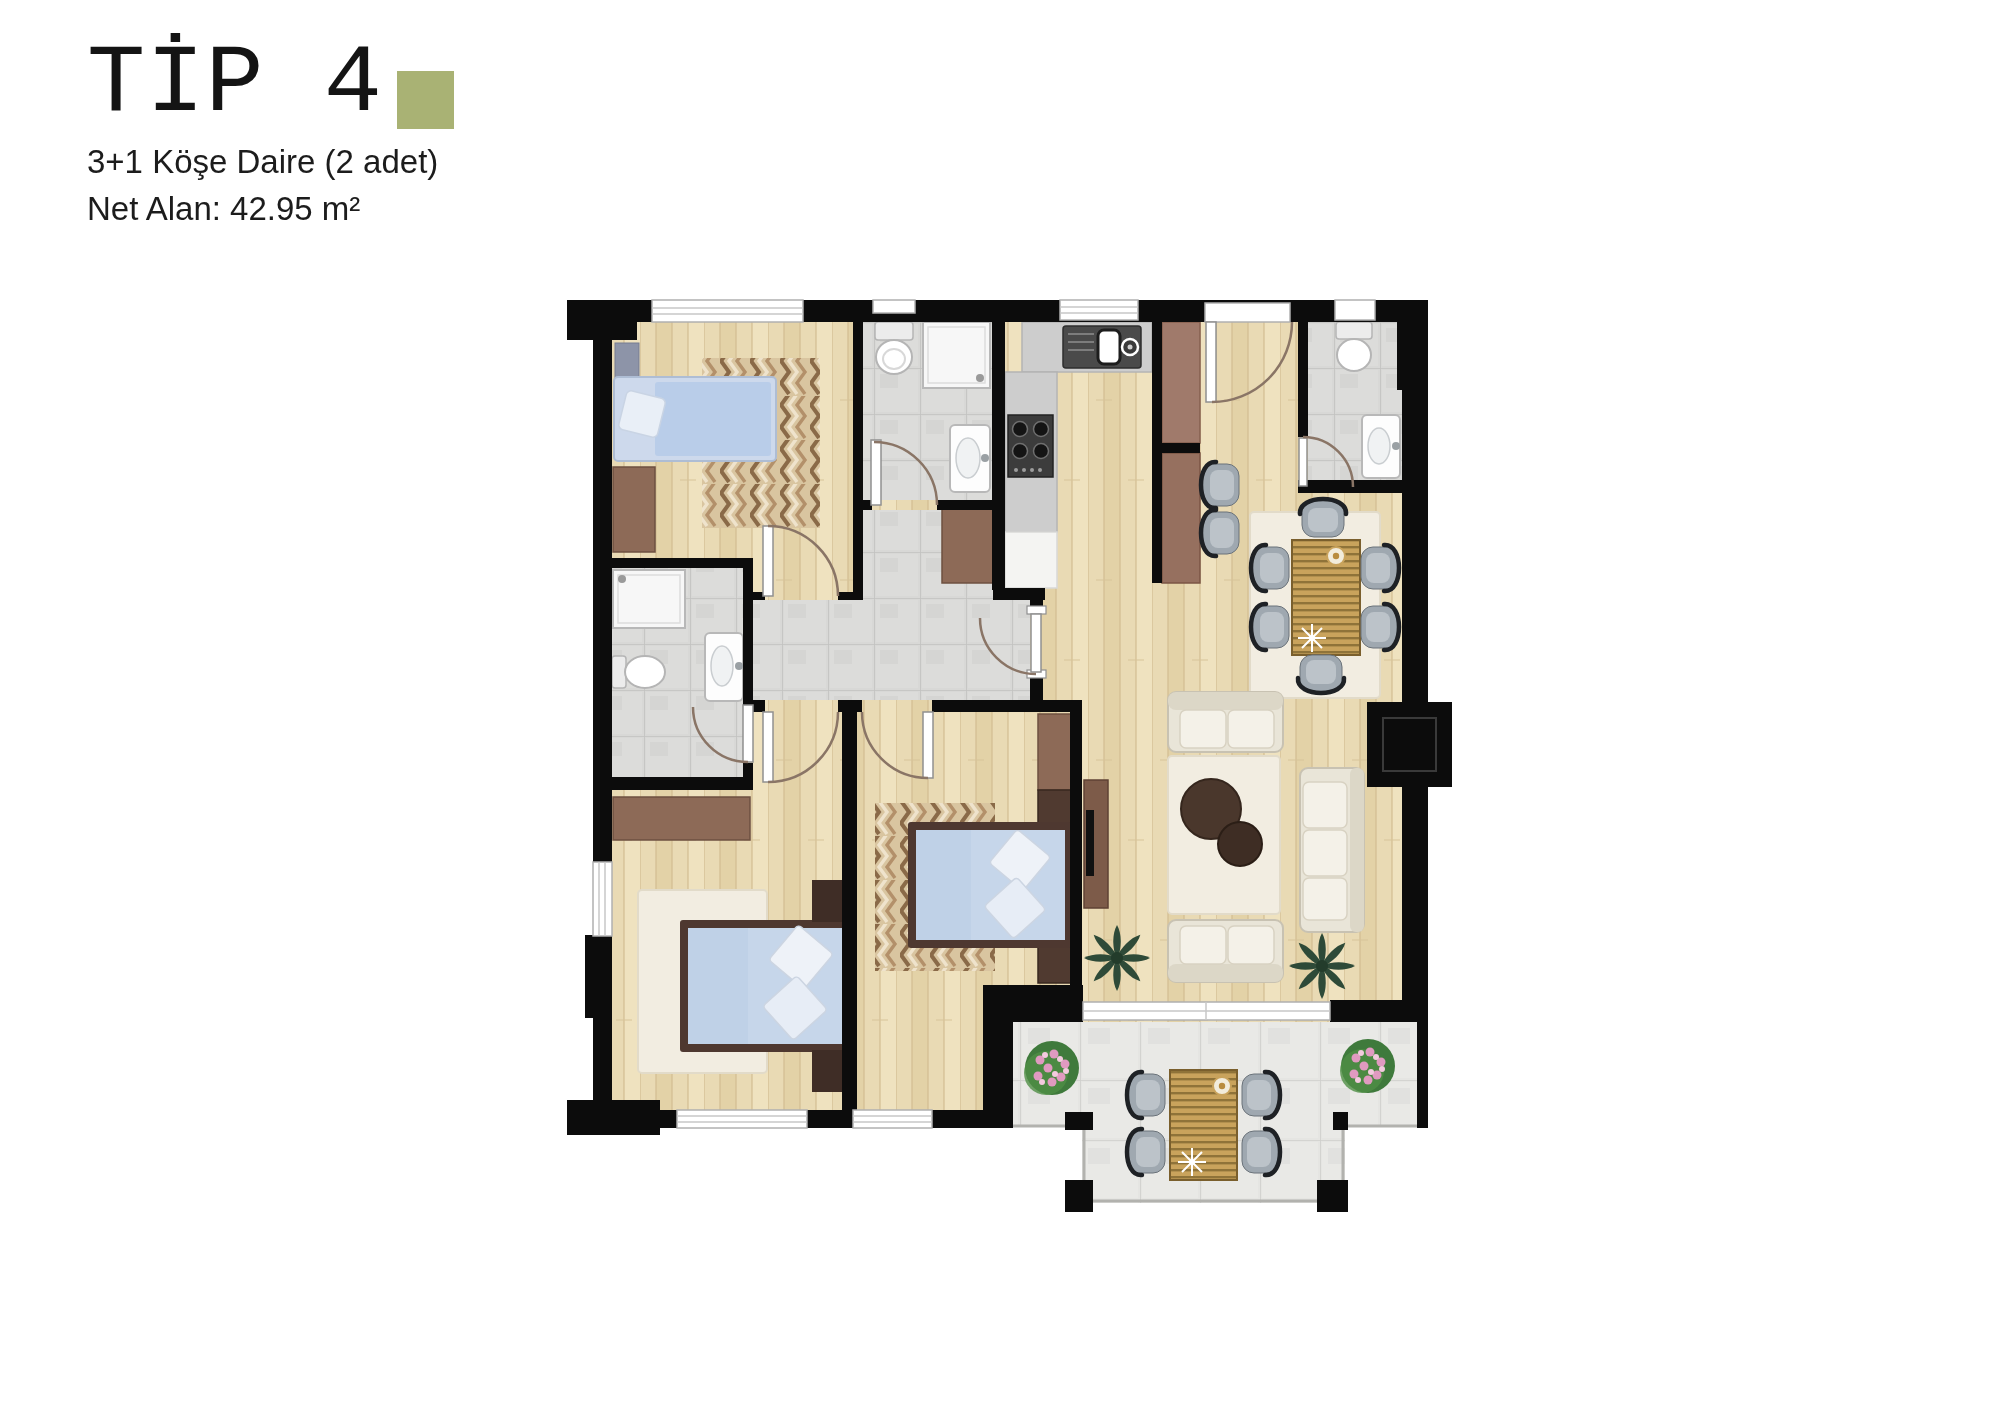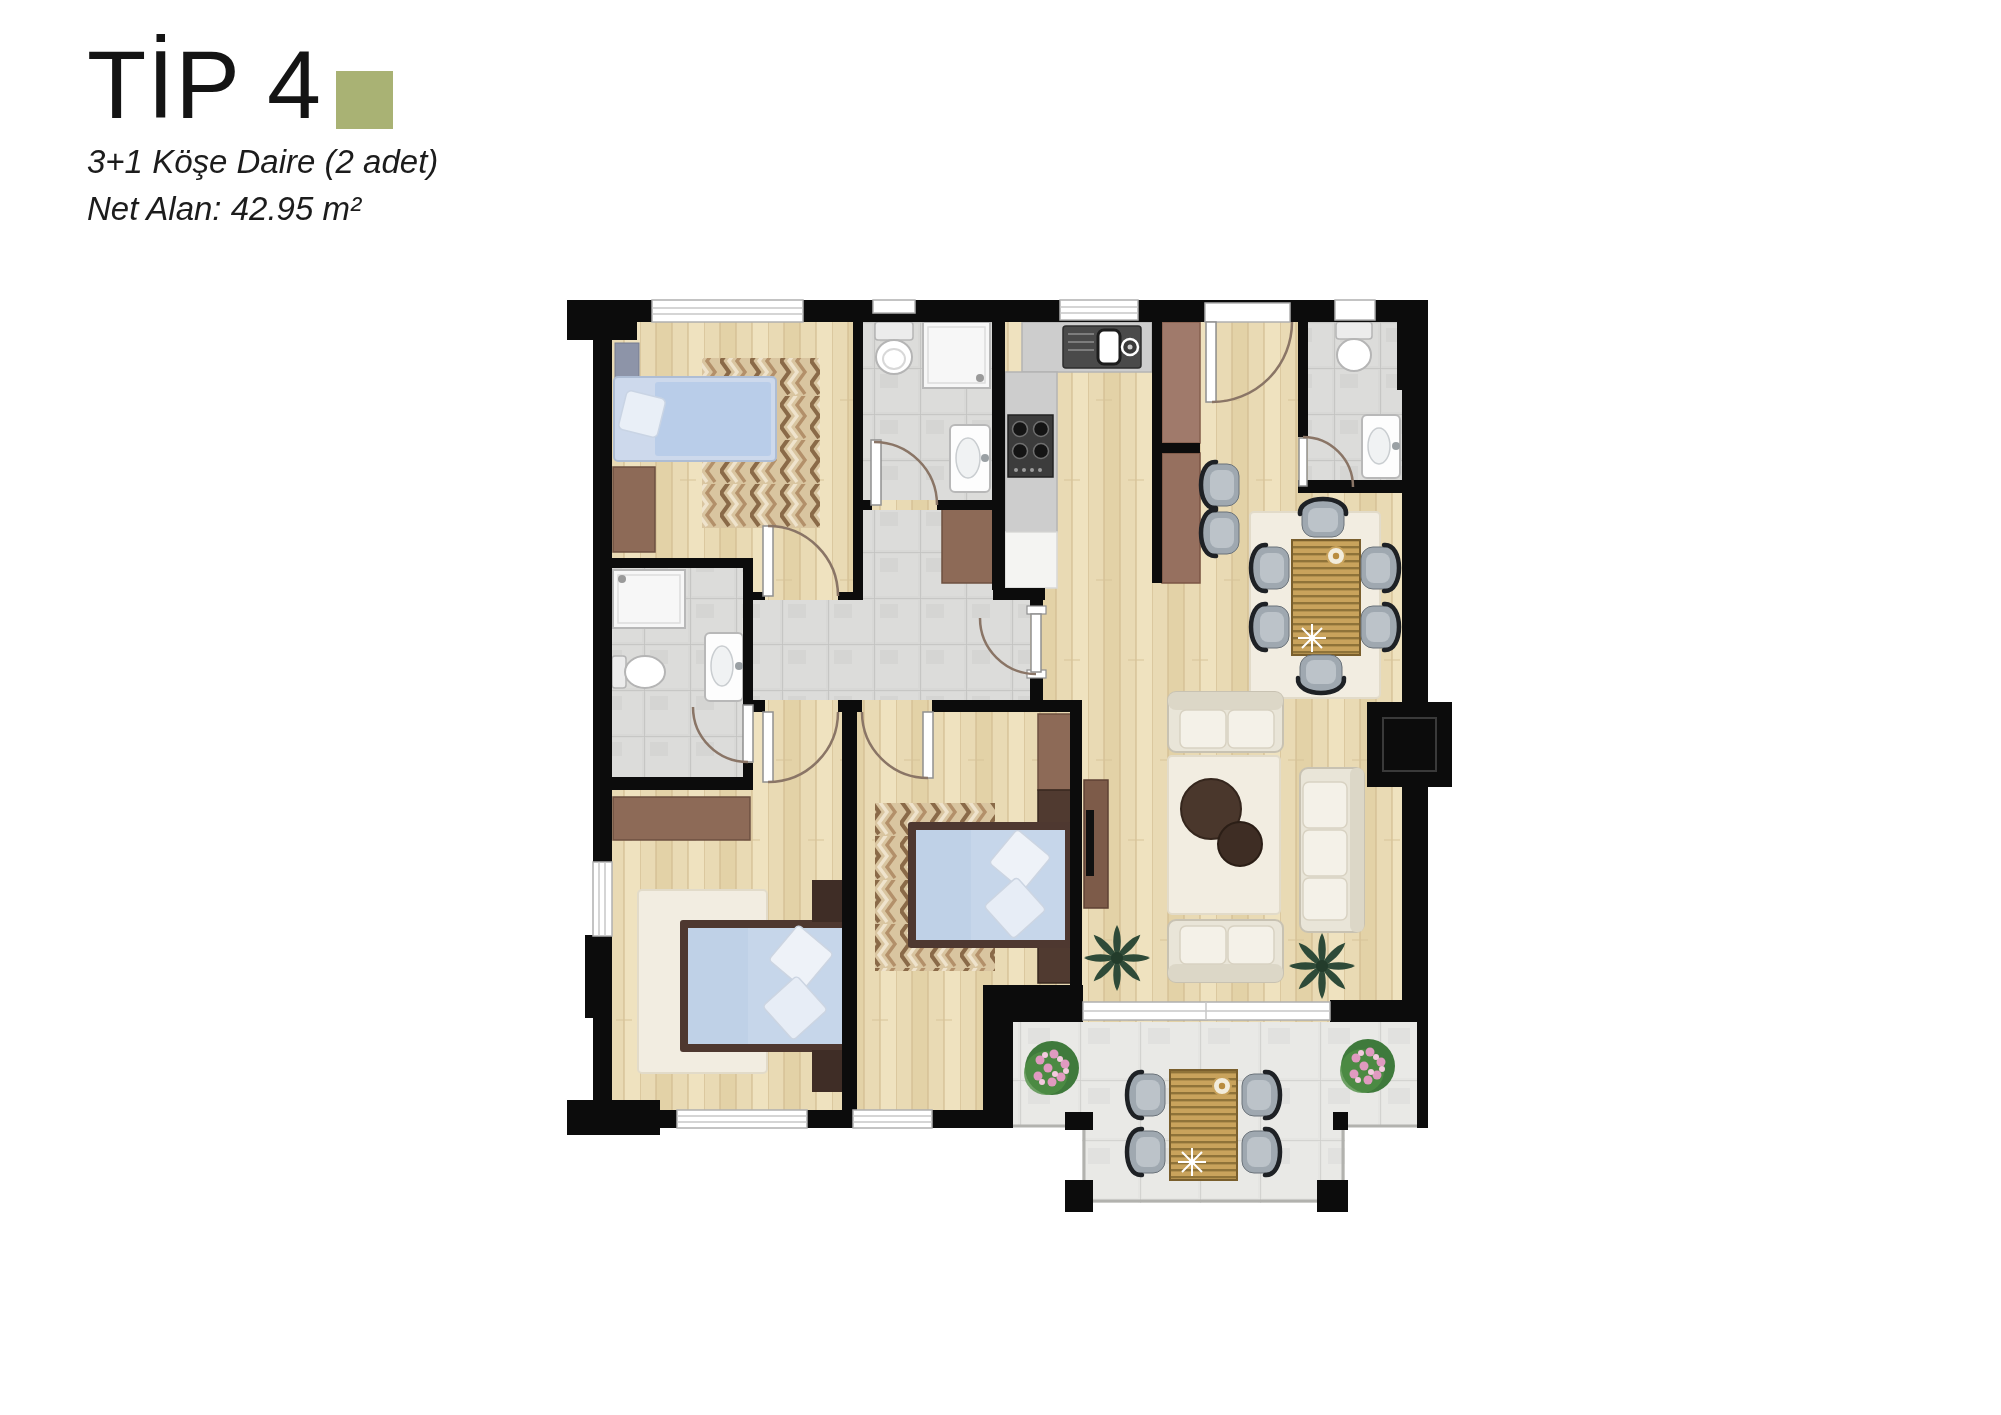--- a/index.html
+++ b/index.html
@@ -1,22 +1,22 @@
 <!DOCTYPE html>
 <html style="--accent: #a9b274; --wall: #0c0c0c; --wood: #e9dab4; --tile: #d8d8d6; --balcony-tile: #e5e5e2; --rug-cream: #f2ede1; --bed-blue: #c3d4ea; --furniture-brown: #8d6a57; --furniture-dark-brown: #503a30; --sofa-cream: #eceadd; --chair-gray: #9fa8b0; --plant-green: #2e4a38;"><head>
 <meta charset="utf-8">
 <style>
   html,body{margin:0;padding:0;background:#ffffff;}
   body{width:2001px;height:1415px;position:relative;overflow:hidden;
        font-family:"Liberation Sans", sans-serif;}
   .header{position:absolute;left:87px;top:36px;color:#161616;}
   .title-row{display:flex;align-items:flex-end;gap:14px;}
-  .title{font-size:97px;line-height:1.0;font-weight:500;letter-spacing:1px;color:#141414;}
+  .title{font-size:97px;line-height:1.0;font-weight:500;letter-spacing:1px;color:#141414;font-family:Liberation Mono, monospace;}
   .legend-square{width:57px;height:58px;background:var(--accent,#a9b274);margin-bottom:4px;}
-  .subtitle{font-size:33px;line-height:37px;color:#1c1c1c;margin-top:10px;font-style:italic;}
+  .subtitle{font-size:33px;line-height:37px;color:#1c1c1c;margin-top:10px;}
   .plan-wrap{position:absolute;left:0;top:0;width:2001px;height:1415px;}
   svg{display:block;}
 </style>
 </head>
 <body>
 
 <div class="plan-wrap">
 <svg viewBox="0 0 2001 1415" width="2001" height="1415">
   <defs>
 

